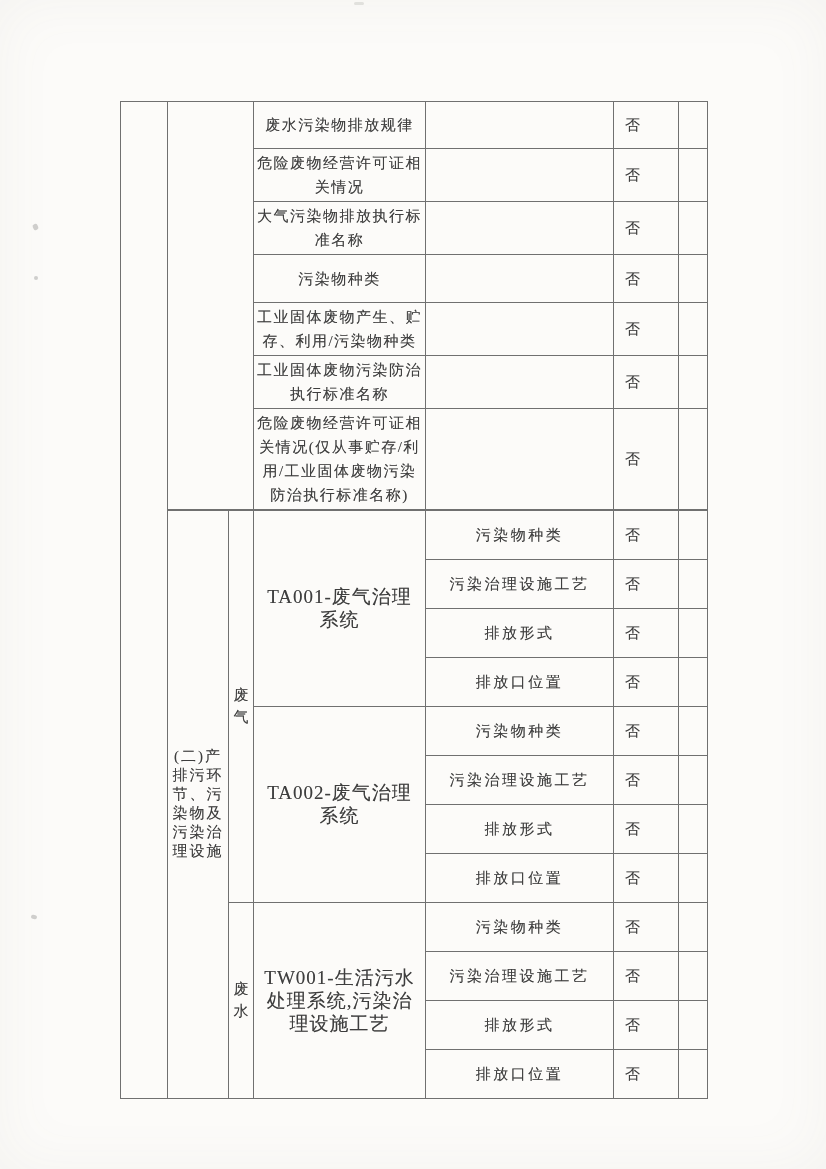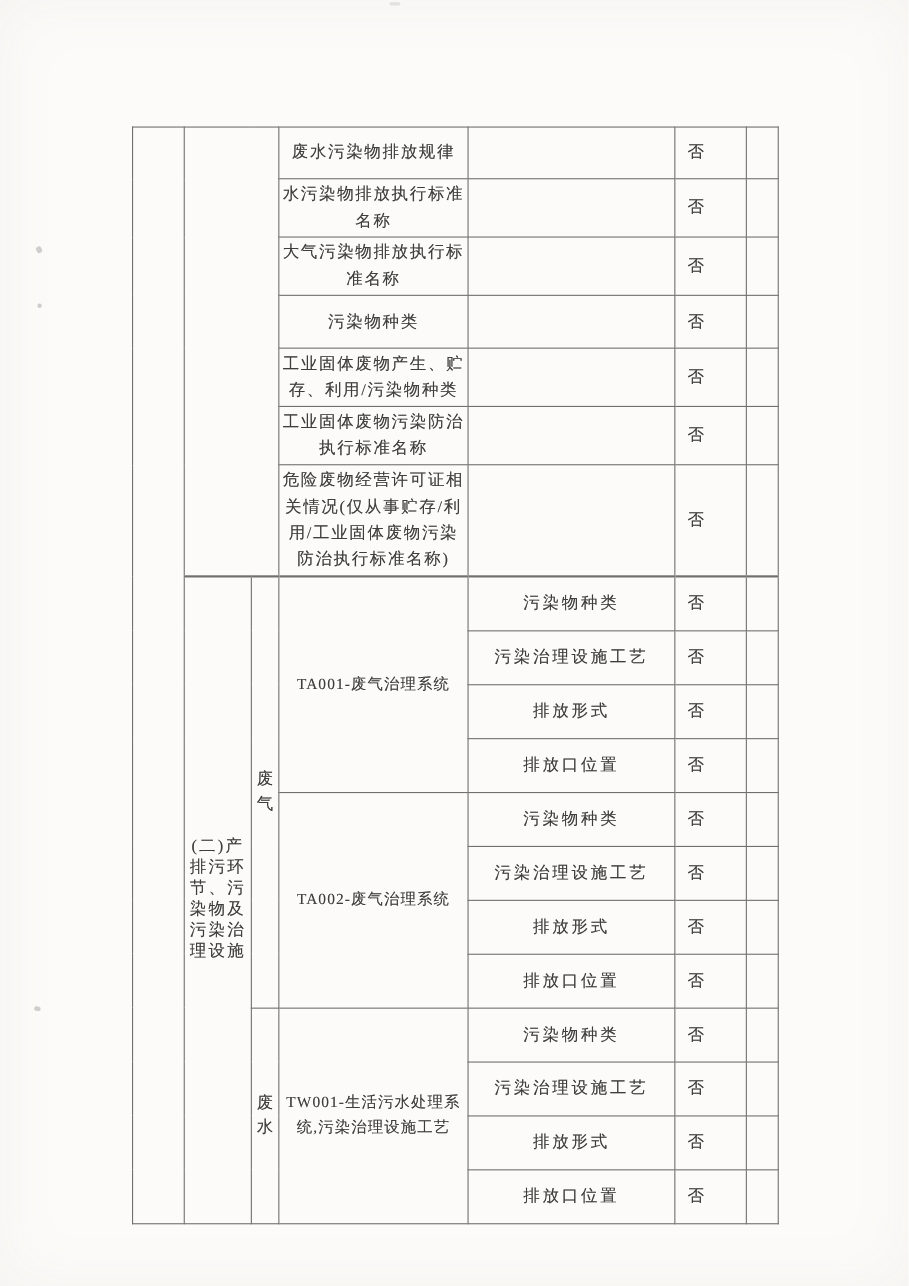--- a/index.html
+++ b/index.html
@@ -14,39 +14,38 @@
     background:#fcfbf9;
     box-shadow:inset 0 0 60px rgba(120,118,110,0.06);
     overflow:hidden;
   }
   table.doc{
     position:absolute;
     left:120px;top:101px;
     width:587px;
     border-collapse:collapse;
     table-layout:fixed;
-    margin-top:14px;
   }
   td{
     border:1px solid #707070;
     vertical-align:middle;
     text-align:center;
     font-size:15px;
     color:#3e3e3e;
     letter-spacing:1.5px;
     line-height:24px;
     padding:2px 3px;
     overflow:hidden;
     text-shadow:0 0 0.6px rgba(62,62,62,0.45);
     word-break:break-all;
   }
   tr.sec2-start td{border-top-width:2px;}
   td.cat{padding:0 2px;line-height:19px;letter-spacing:2px;font-family:Liberation Serif, serif;}
   td.medium{padding:16px 1px;line-height:22px;letter-spacing:0;}
-  td.fac{font-size:14px;letter-spacing:1px;line-height:23px;padding:0 4px;font-family:Liberation Serif, serif;}
+  td.fac{font-size:19px;letter-spacing:1px;line-height:23px;padding:0 4px;font-family:Liberation Serif, serif;}
   td.sub{letter-spacing:2.5px;}
   td.ans{text-align:left;padding-left:11px;letter-spacing:0;}
   
   .speck{position:absolute;background:#9a9a96;border-radius:50%;opacity:0.45;}
   .speck.s1{left:33px;top:224px;width:5px;height:6px;transform:rotate(-25deg);border-radius:2px;}
   .speck.s2{left:34px;top:276px;width:4px;height:4px;}
   .speck.s3{left:31px;top:915px;width:6px;height:4px;border-radius:2px;transform:rotate(10deg);}
   .speck.s4{left:354px;top:2px;width:10px;height:3px;opacity:0.25;border-radius:2px;}
 </style>
 </head>
@@ -73,21 +72,21 @@
 
       <tr style="height:47px">
         <td rowspan="19"></td>
         <td rowspan="7" colspan="2"></td>
         <td class="item">废水污染物排放规律</td>
         <td></td>
         <td class="ans">否</td>
         <td></td>
       </tr>
       <tr style="height:50px">
-        <td class="item">水污染物排放执行标准名称</td>
+        <td class="item">危险废物经营许可证相关情况</td>
         <td></td>
         <td class="ans">否</td>
         <td></td>
       </tr>
       <tr style="height:49px">
         <td class="item">大气污染物排放执行标准名称</td>
         <td></td>
         <td class="ans">否</td>
         <td></td>
       </tr>

